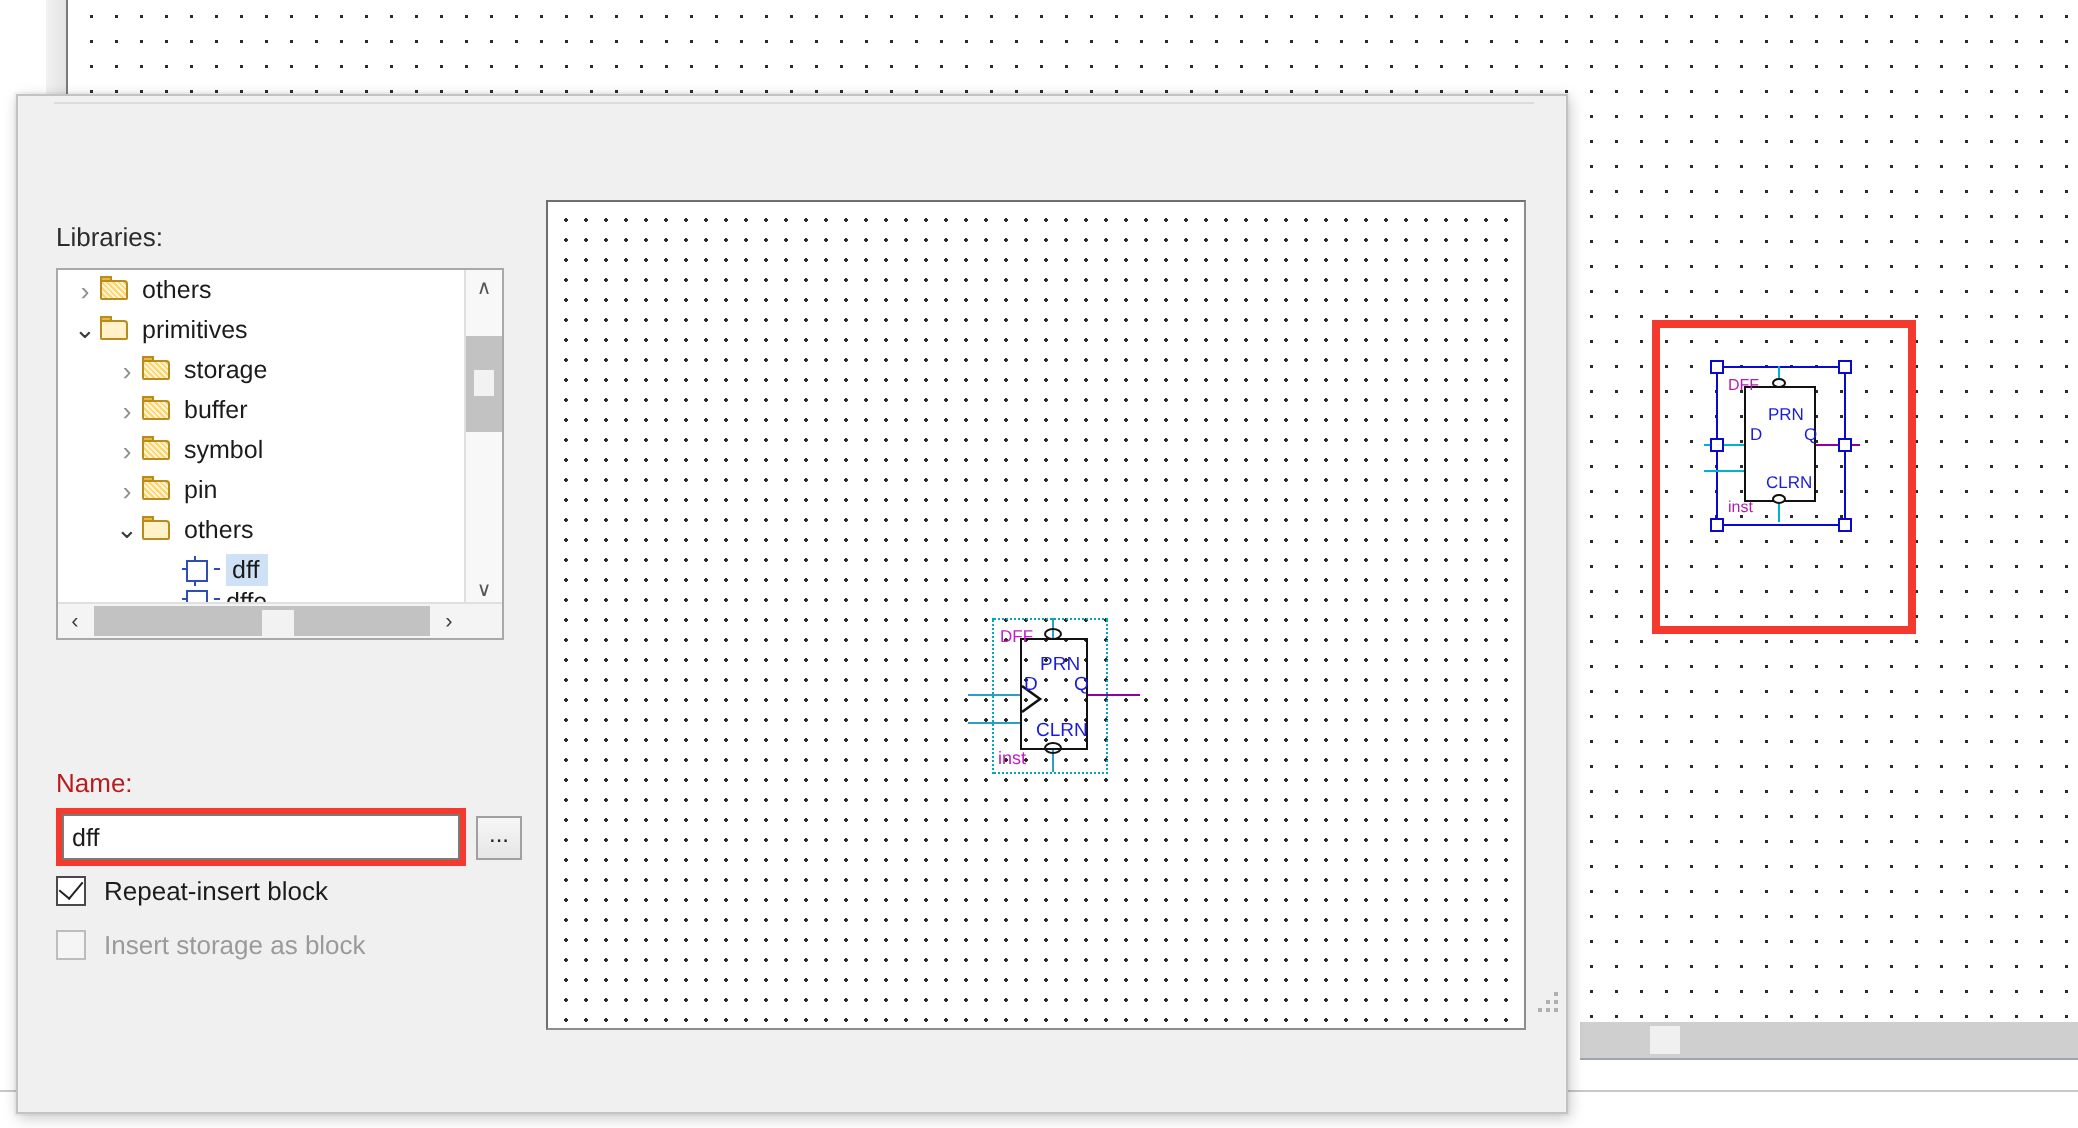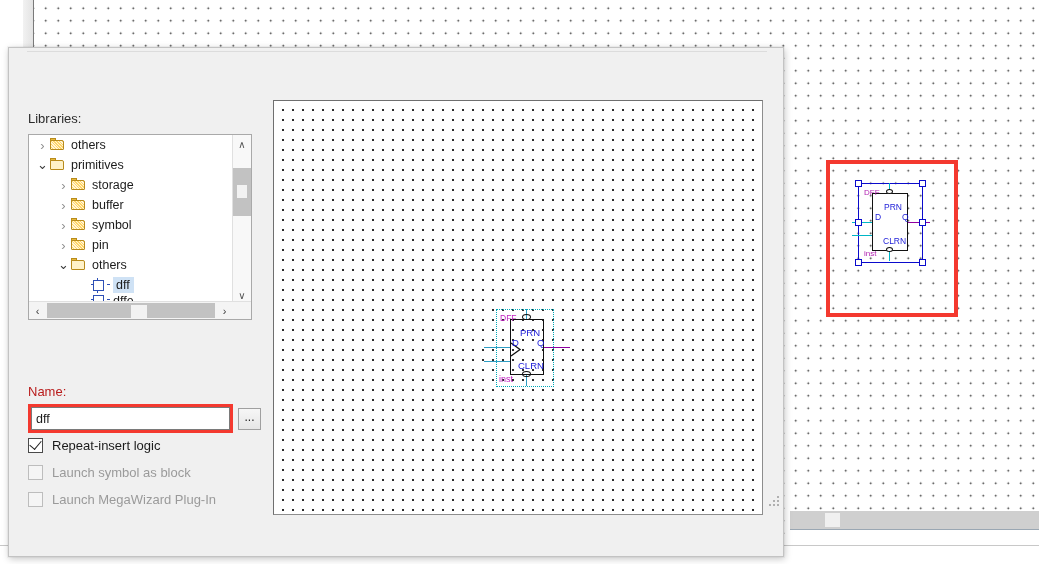--- a/index.html
+++ b/index.html
@@ -404,29 +404,25 @@
       <span class="lbl-name">Name:</span>
       <div class="name-wrap">
         <input class="name-input" type="text" value="dff" style="">
       </div>
       <div class="browse-btn">...</div>
 
       <div class="chk-row r1">
         <span class="chk-box">
             <i class="tick"></i>
           </span>
-        <span>Repeat-insert logic</span>
+        <span>Repeat-insert block</span>
       </div>
       <div class="chk-row r2">
         <span class="chk-box disabled"></span>
-        <span>Launch symbol as block</span>
-      </div>
-      <div class="chk-row r3">
-        <span class="chk-box disabled"></span>
-        <span>Launch MegaWizard Plug-In</span>
+        <span>Insert storage as block</span>
       </div>
 
       <div class="preview">
         <div class="prev-symbol">
           <div class="pv-dash"></div>
           <div class="pv-body"></div>
 
           <div class="pv-wire" style="left:-12px; top:38px; width:26px;"></div>
           <div class="pv-wire" style="left:-12px; top:52px; width:26px;"></div>
           <div class="pv-wire-m" style="left:48px;  top:38px; width:26px;"></div>

